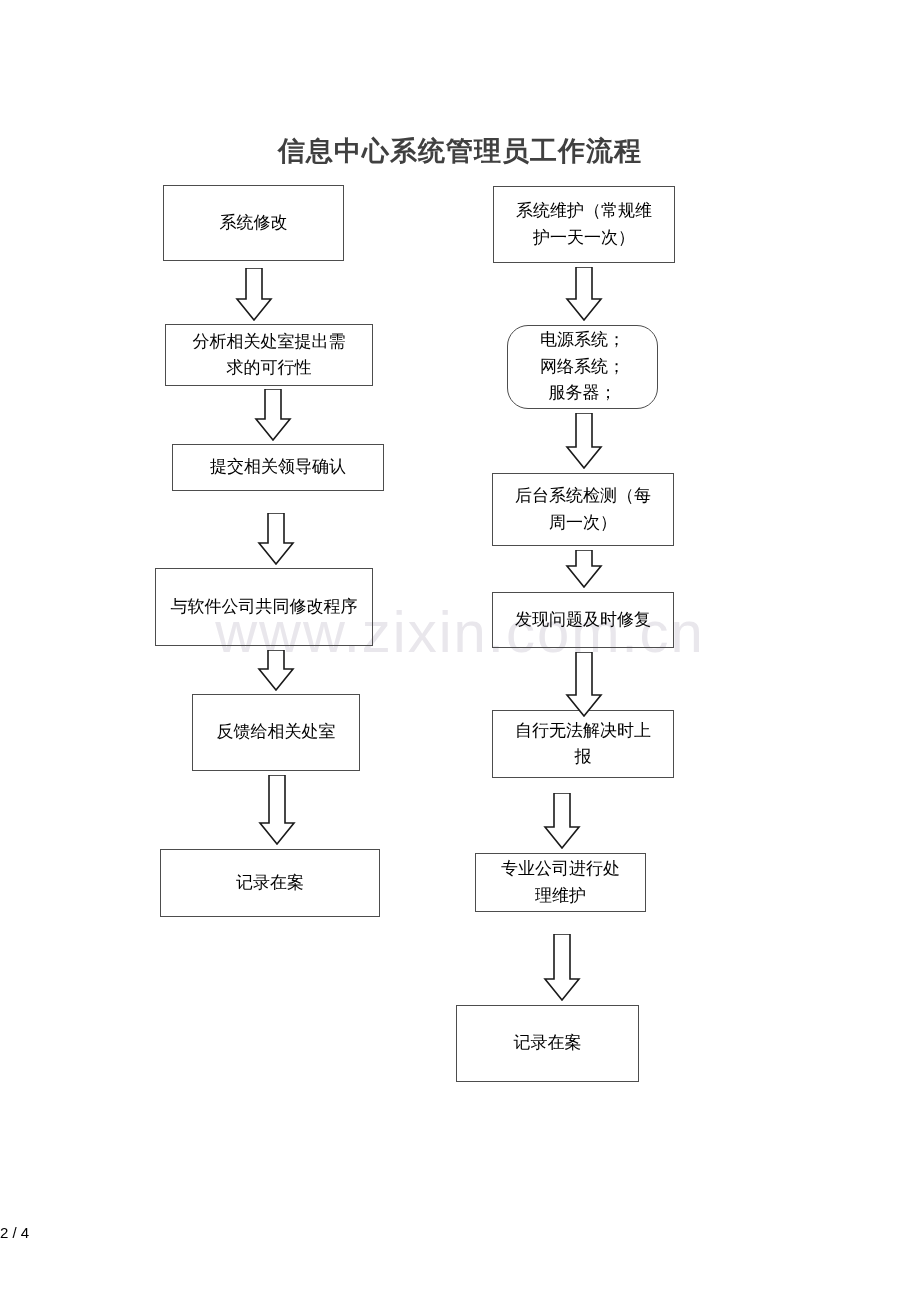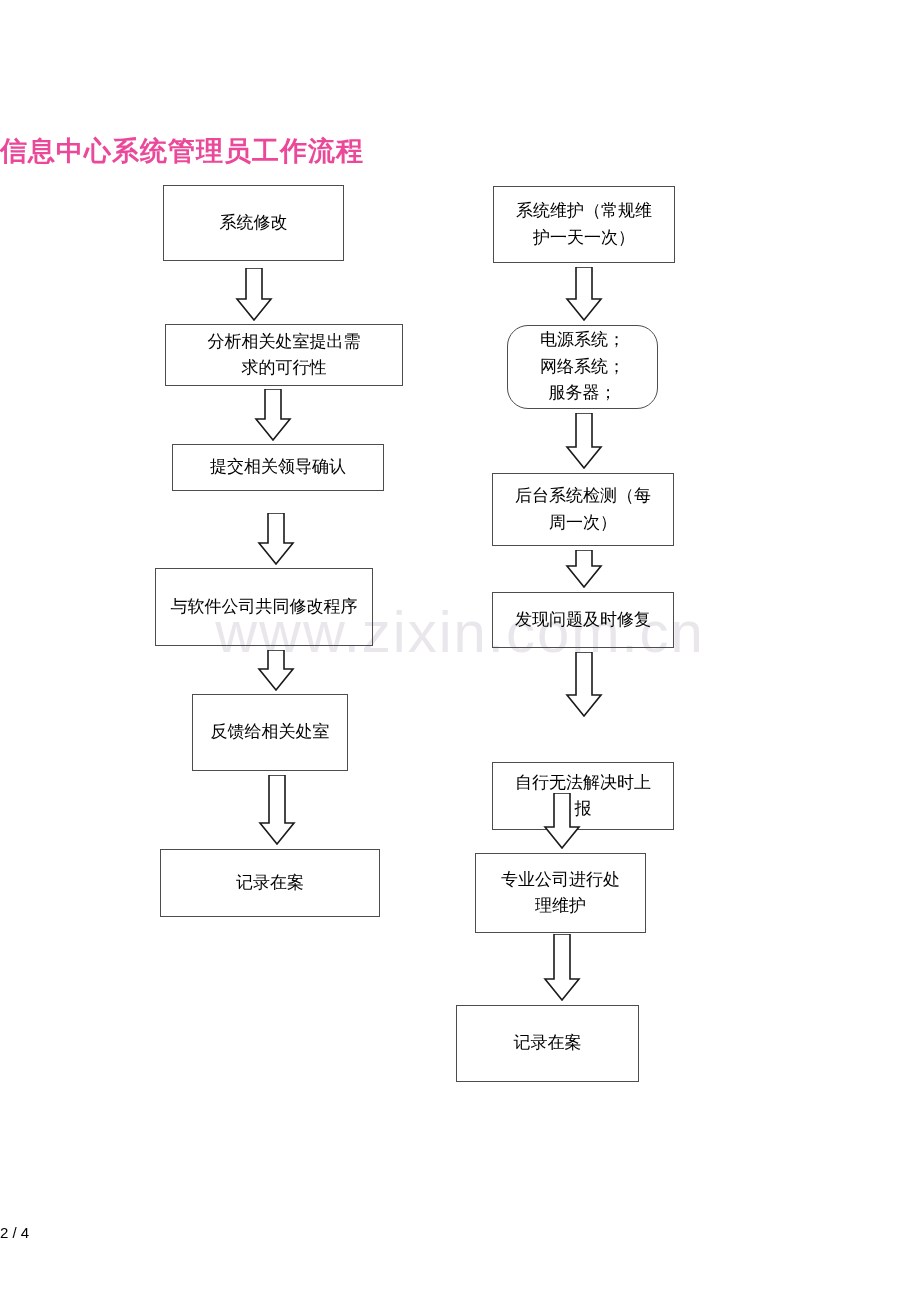--- a/index.html
+++ b/index.html
@@ -37,25 +37,26 @@
     user-select: none;
     z-index: 1;
   }
 
   
   #doc-title {
     position: absolute;
     left: 0;
     top: 115px;
     width: 920px;
+    text-align: center;
     font-family: "Liberation Serif", "DejaVu Serif", serif;
     font-size: 27px;
     font-weight: bold;
     letter-spacing: 1px;
-    color: #ec4899;
+    color: #404040;
     z-index: 5;
   }
 
   
   .node {
     position: absolute;
     box-sizing: border-box;
     border: 1.4px solid #4d4d4d;
     background: transparent;
     display: flex;
@@ -101,31 +102,31 @@
 <div id="page">
 
   <div id="watermark">www.zixin.com.cn</div>
 
   <h1 id="doc-title">信息中心系统管理员工作流程</h1>
 
   <div id="flow-layer">
       <div class="node" style="left: 163px; top: 185px; width: 181px; height: 76px; border-color: rgb(77, 77, 77);">
         <span class="node-text">系统修改</span>
       </div>
-      <div class="node" style="left: 165px; top: 324px; width: 238px; height: 62px; border-color: rgb(77, 77, 77);">
+      <div class="node" style="left: 165px; top: 324px; width: 208px; height: 62px; border-color: rgb(77, 77, 77);">
         <span class="node-text">分析相关处室提出需
 求的可行性</span>
       </div>
       <div class="node" style="left: 172px; top: 444px; width: 212px; height: 47px; border-color: rgb(77, 77, 77);">
         <span class="node-text">提交相关领导确认</span>
       </div>
       <div class="node" style="left: 155px; top: 568px; width: 218px; height: 78px; border-color: rgb(77, 77, 77);">
         <span class="node-text">与软件公司共同修改程序</span>
       </div>
-      <div class="node" style="left: 192px; top: 694px; width: 156px; height: 77px; border-color: rgb(77, 77, 77);">
+      <div class="node" style="left: 192px; top: 694px; width: 168px; height: 77px; border-color: rgb(77, 77, 77);">
         <span class="node-text">反馈给相关处室</span>
       </div>
       <div class="node" style="left: 160px; top: 849px; width: 220px; height: 68px; border-color: rgb(77, 77, 77);">
         <span class="node-text">记录在案</span>
       </div>
       <div class="arrow" style="left: 235px; top: 268px; width: 38px; height: 53px;">
         <svg width="38" height="53" viewBox="0 0 38 53" xmlns="http://www.w3.org/2000/svg">
           <polygon points="11.0,0.0 27.0,0.0 27.0,31.0 36.0,31.0 19.0,52.0 2.0,31.0 11.0,31.0" fill="#ffffff" stroke="#1a1a1a" stroke-width="1.6" stroke-linejoin="miter"></polygon>
         </svg>
       </div>
@@ -158,25 +159,25 @@
 网络系统；
 服务器；</span>
       </div>
       <div class="node" style="left: 492px; top: 473px; width: 182px; height: 73px; border-color: rgb(77, 77, 77);">
         <span class="node-text">后台系统检测（每
 周一次）</span>
       </div>
       <div class="node" style="left: 492px; top: 592px; width: 182px; height: 56px; border-color: rgb(77, 77, 77);">
         <span class="node-text">发现问题及时修复</span>
       </div>
-      <div class="node" style="left: 492px; top: 734px; width: 182px; height: 68px; border-color: rgb(77, 77, 77); margin-top: 28px;">
+      <div class="node" style="left: 492px; top: 682px; width: 182px; height: 68px; border-color: rgb(77, 77, 77); margin-top: 28px;">
         <span class="node-text">自行无法解决时上
 报</span>
       </div>
-      <div class="node" style="left: 475px; top: 853px; width: 171px; height: 80px; border-color: rgb(77, 77, 77);">
+      <div class="node" style="left: 475px; top: 853px; width: 171px; height: 59px; border-color: rgb(77, 77, 77);">
         <span class="node-text">专业公司进行处
 理维护</span>
       </div>
       <div class="node" style="left: 456px; top: 1005px; width: 183px; height: 77px; border-color: rgb(77, 77, 77);">
         <span class="node-text">记录在案</span>
       </div>
       <div class="arrow" style="left: 565px; top: 267px; width: 38px; height: 54px;">
         <svg width="38" height="54" viewBox="0 0 38 54" xmlns="http://www.w3.org/2000/svg">
           <polygon points="11.0,0.0 27.0,0.0 27.0,32.0 36.0,32.0 19.0,53.0 2.0,32.0 11.0,32.0" fill="#ffffff" stroke="#1a1a1a" stroke-width="1.6" stroke-linejoin="miter"></polygon>
         </svg>

